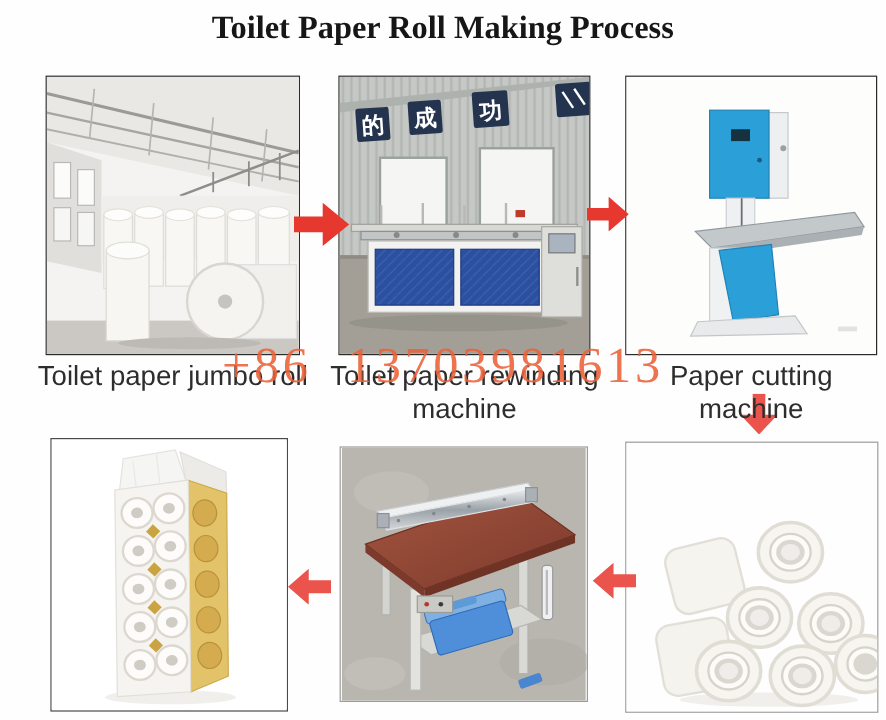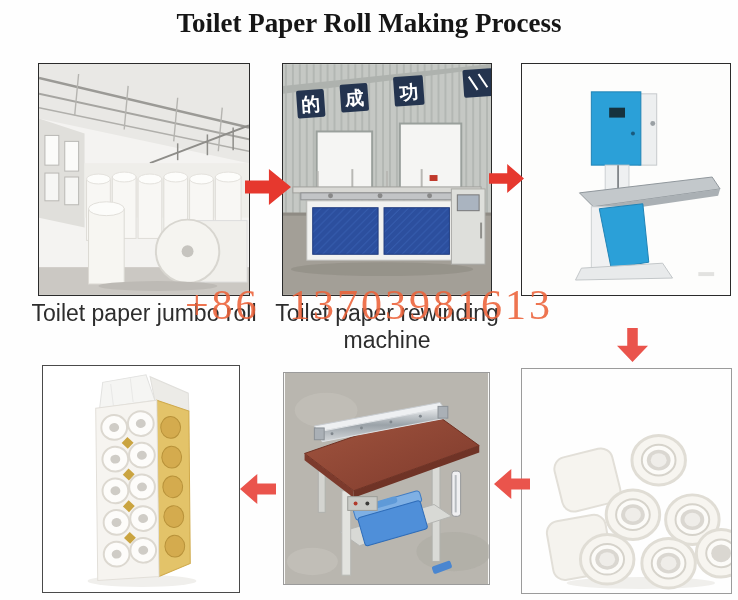--- a/index.html
+++ b/index.html
@@ -178,20 +178,21 @@
         <rect x="70" y="144" width="48" height="62" fill="#f0f1f2" stroke="#ccd0d2"></rect>
         <polygon points="78,146 122,141 128,200 90,206" class="fill-saw-blue" stroke="#1f83b5"></polygon>
         <polygon points="60,206 142,201 152,216 54,218" fill="#e8eaeb" stroke="#c2c6c8"></polygon>
         <rect x="178" y="210" width="16" height="4" fill="#e2e2e0"></rect>
       </g>
     </svg>
   </div>
 
   <div id="cap1" class="caption">Toilet paper jumbo roll</div>
   <div id="cap2" class="caption">Toilet paper rewinding machine</div>
+  <div id="cap3" class="caption">Paper cutting machine</div>
 
   <div id="p4" class="panel b-light">
     <svg viewBox="0 0 211 226">
       <rect x="0" y="0" width="211" height="226" fill="#fefefe"></rect>
       <g>
         <ellipse cx="120" cy="216" rx="75" ry="6" fill="#f0efec"></ellipse>
         <g transform="rotate(-14 66 112)">
             <rect x="36" y="84" width="60" height="56" rx="12" fill="#f6f4ef" stroke="#e2dfd8" stroke-width="2"></rect>
           </g>
         <g transform="rotate(-10 58 180)">

